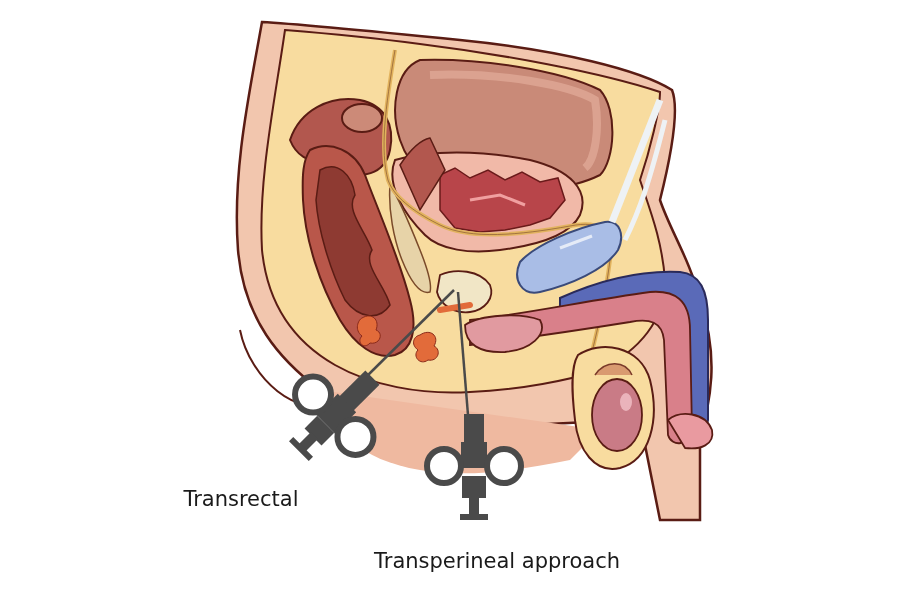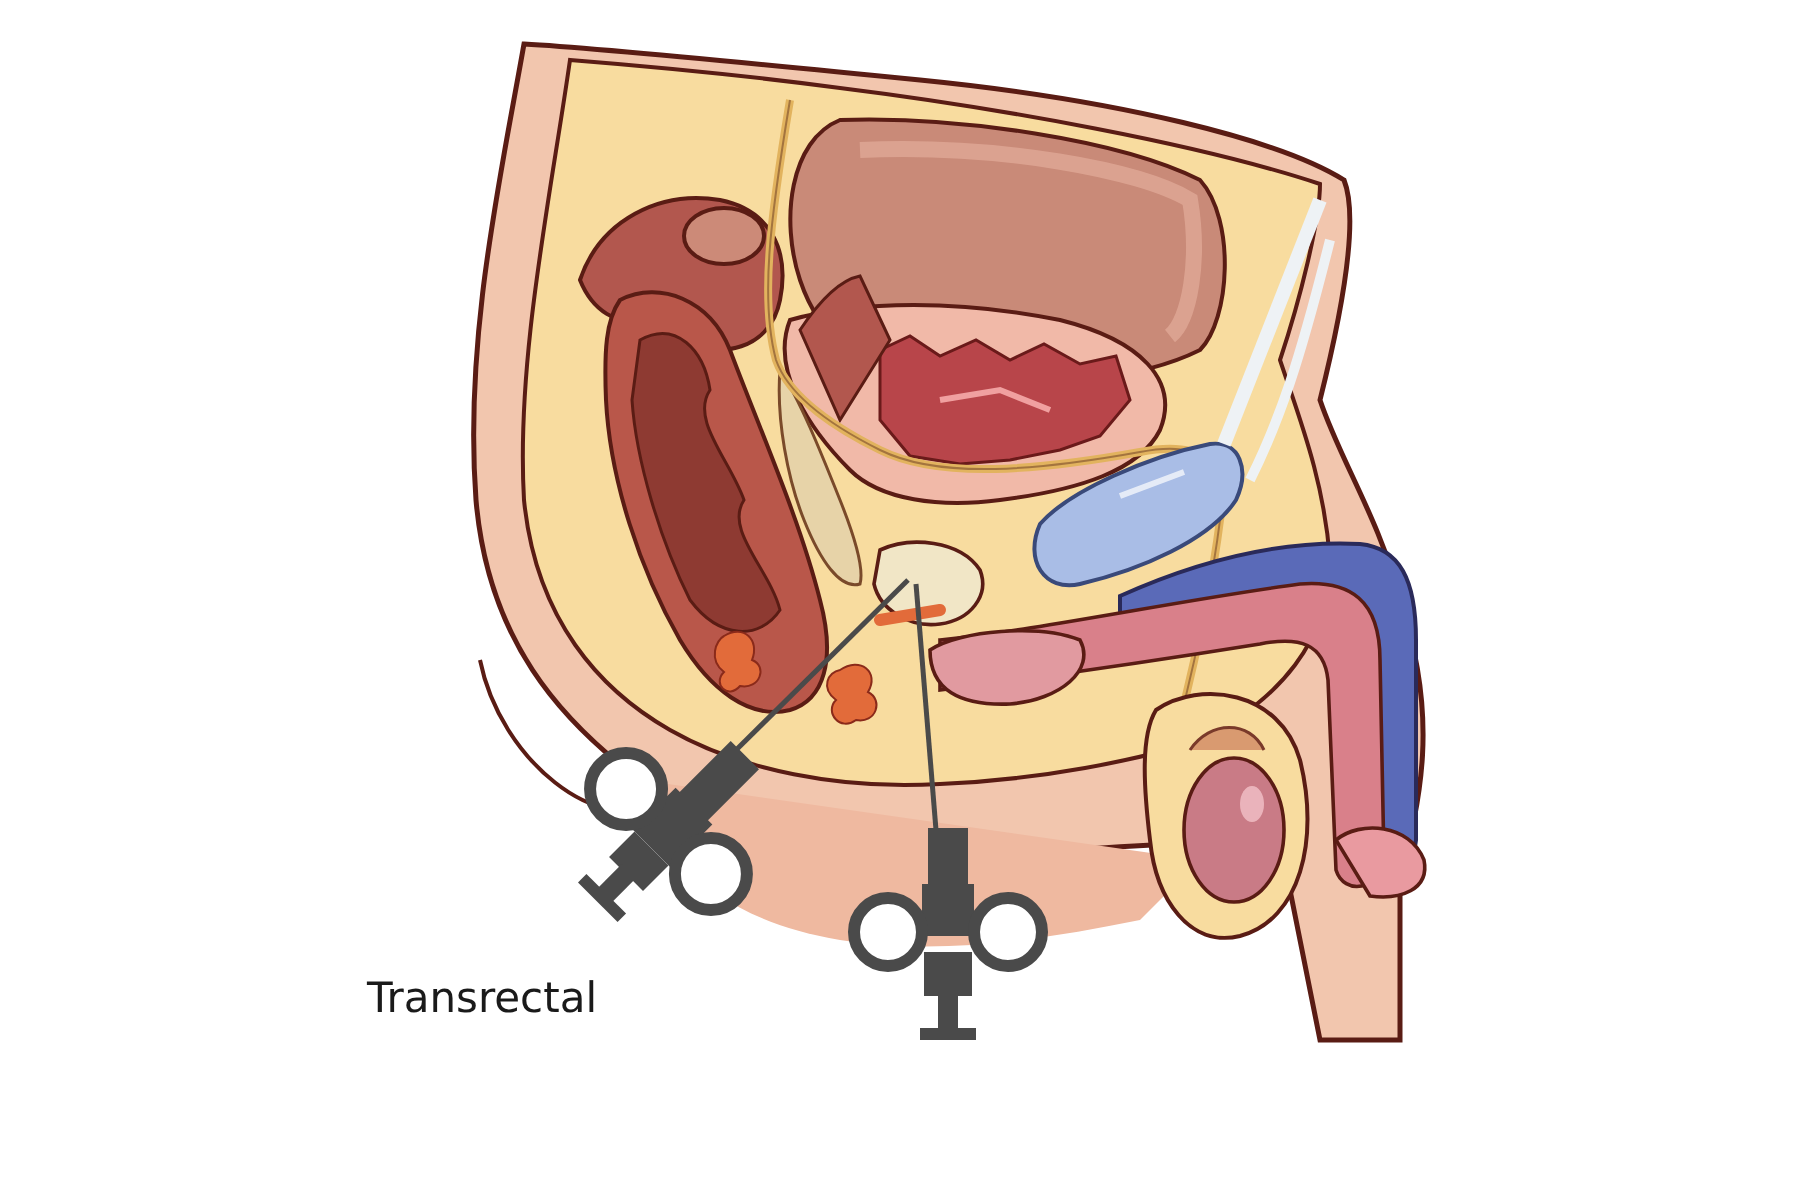--- a/index.html
+++ b/index.html
@@ -107,13 +107,14 @@
       <circle cx="30" cy="-4" r="17" fill="#ffffff" stroke="#4a4a4a" stroke-width="6"></circle>
       <rect x="-12" y="6" width="24" height="22" fill="#4a4a4a"></rect>
       <rect x="-5" y="26" width="10" height="20" fill="#4a4a4a"></rect>
       <rect x="-14" y="44" width="28" height="6" fill="#4a4a4a"></rect>
     </g>
   </svg>
 
   <div class="label label-transrectal">
     <div>Transrectal</div>
   </div>
+  <div class="label label-transperineal">Transperineal approach</div>
 </div>
 
 </body></html>

